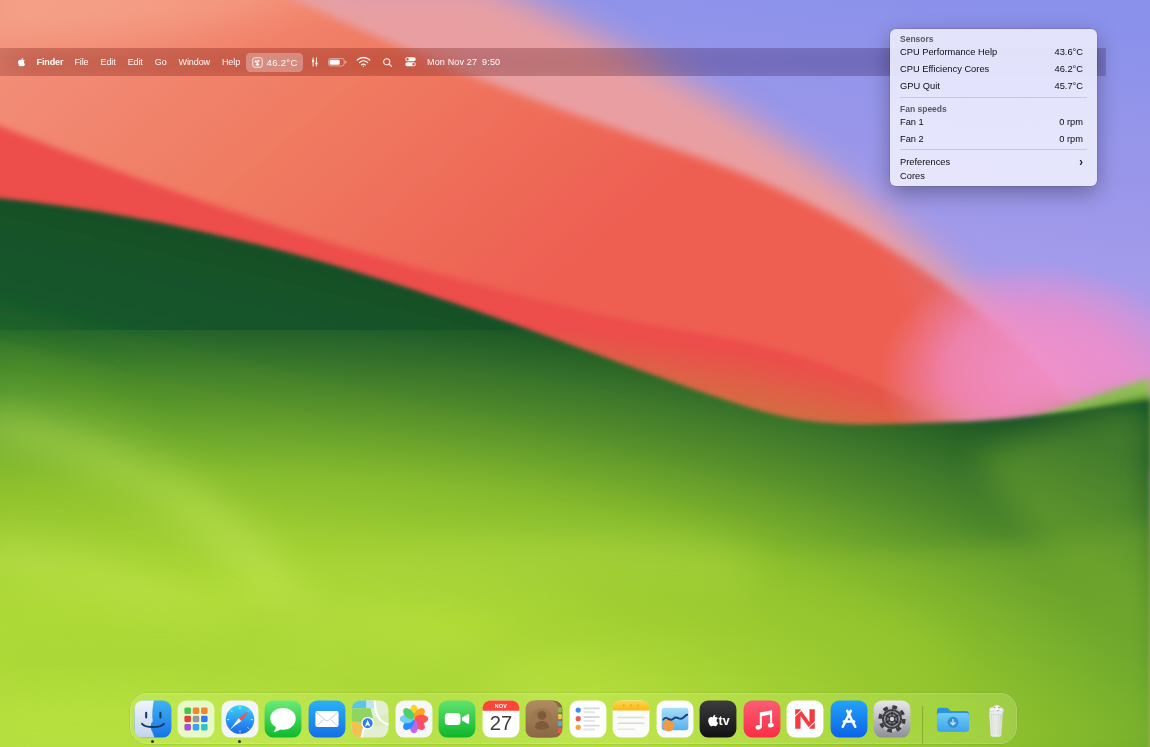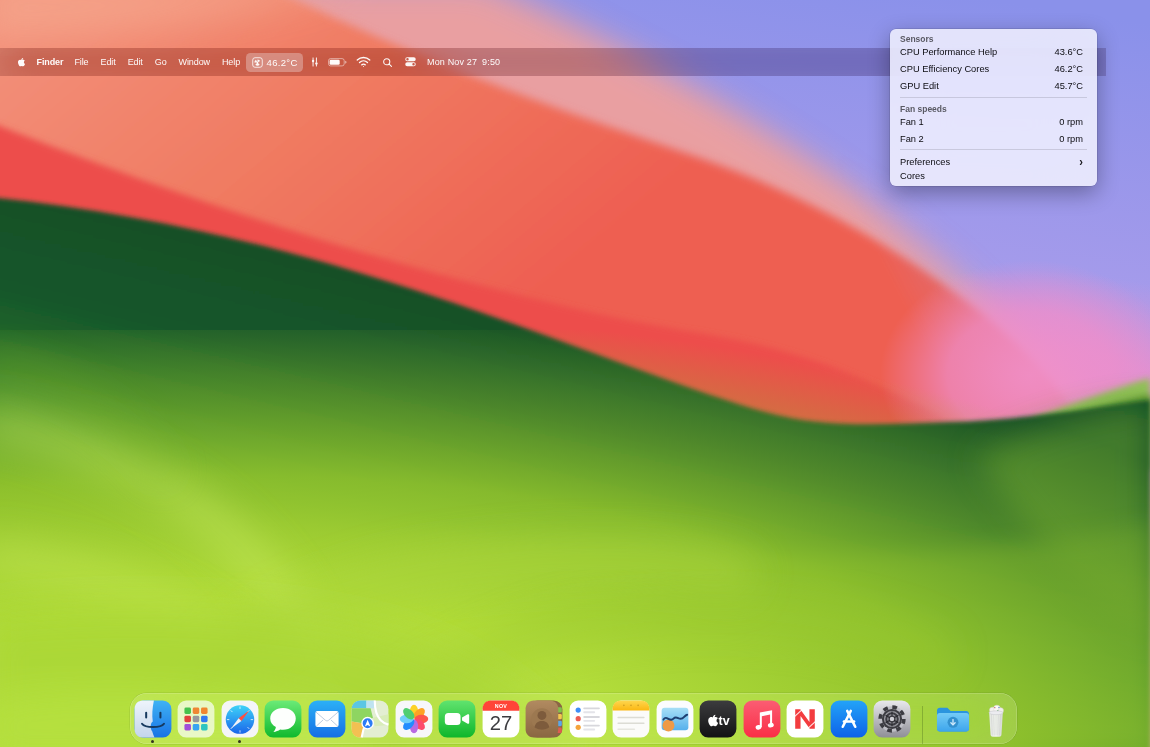--- a/index.html
+++ b/index.html
@@ -240,21 +240,21 @@
       </div>
     <div class="dd-row" style="top:15.5px">
       <span class="dd-label">CPU Performance Help</span>
       <span class="dd-value">43.6°C</span>
     </div>
     <div class="dd-row" style="top:32.5px">
       <span class="dd-label">CPU Efficiency Cores</span>
       <span class="dd-value">46.2°C</span>
     </div>
     <div class="dd-row" style="top:49.5px">
-      <span class="dd-label">GPU Edit</span>
+      <span class="dd-label">GPU Quit</span>
       <span class="dd-value">45.7°C</span>
     </div>
     <div class="dd-sep" style="top:68.5px"></div>
     <div class="dd-row dd-head" style="top:72.5px">
         <span>Fan speeds</span>
       </div>
     <div class="dd-row" style="top:85.5px">
       <span class="dd-label">Fan 1</span>
       <span class="dd-value">0 rpm</span>
     </div>

